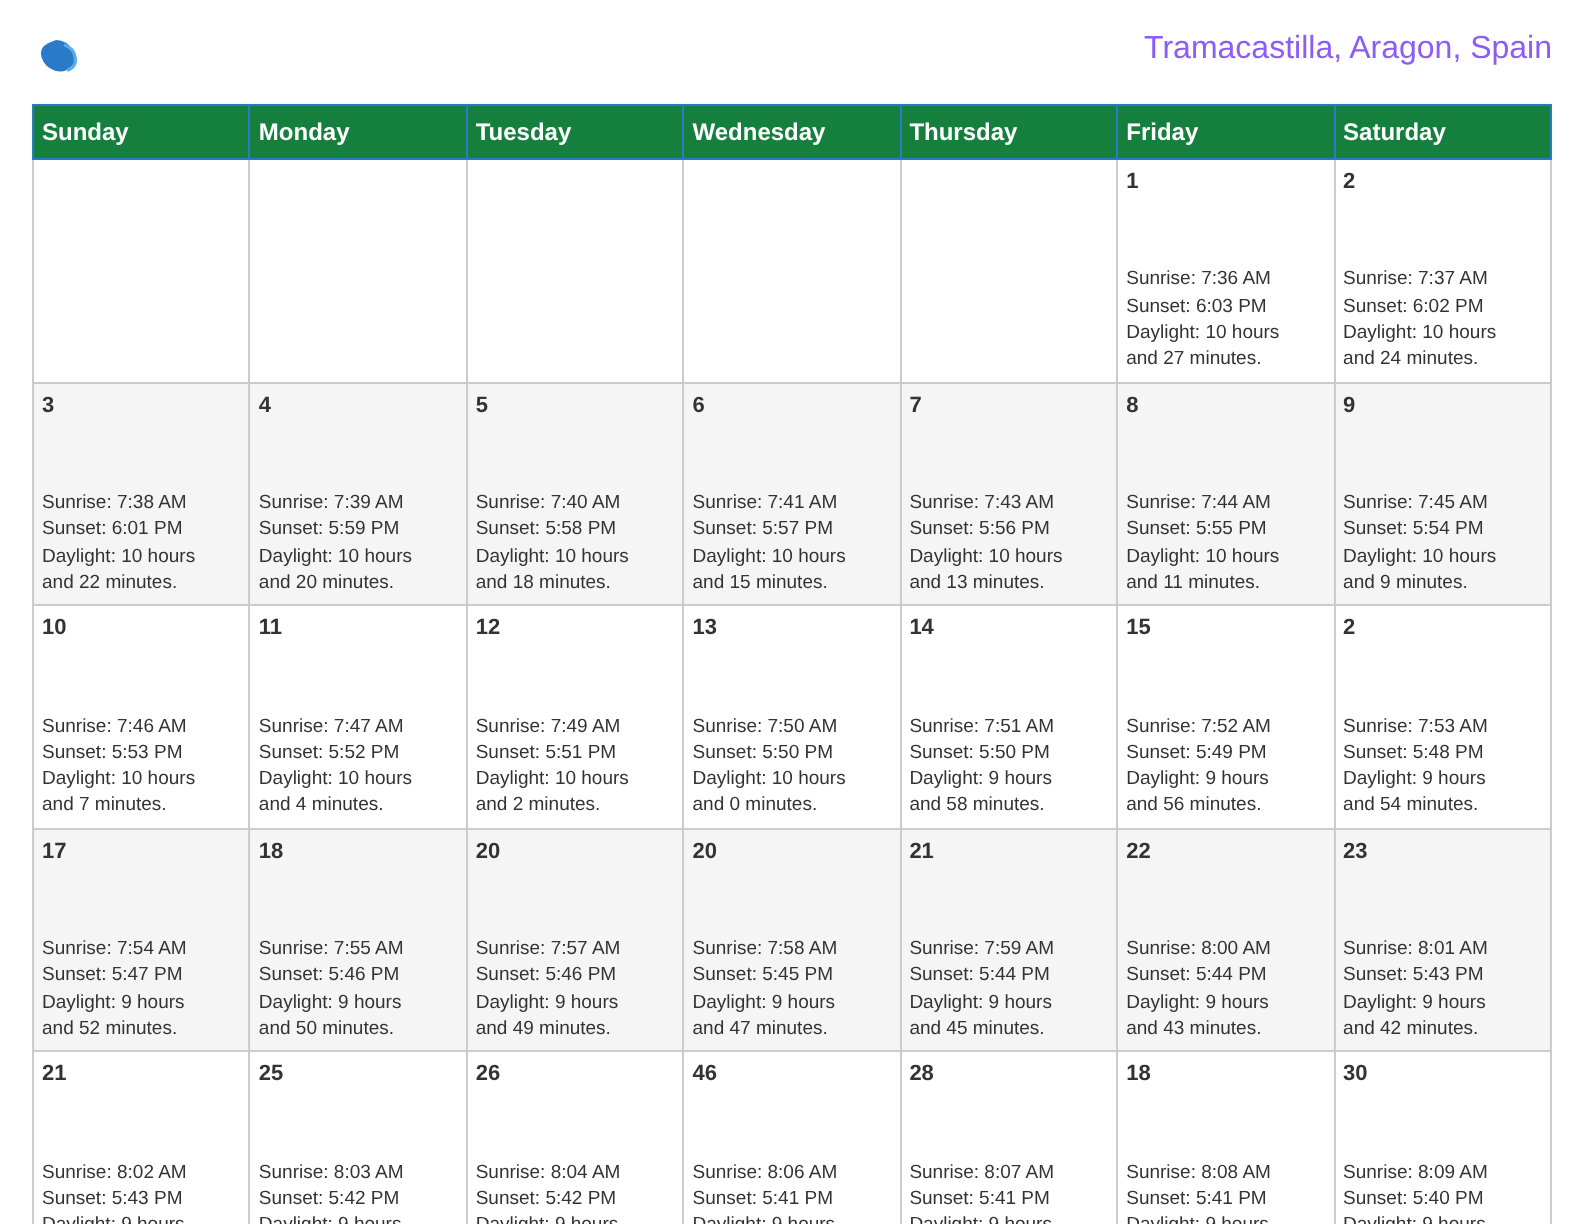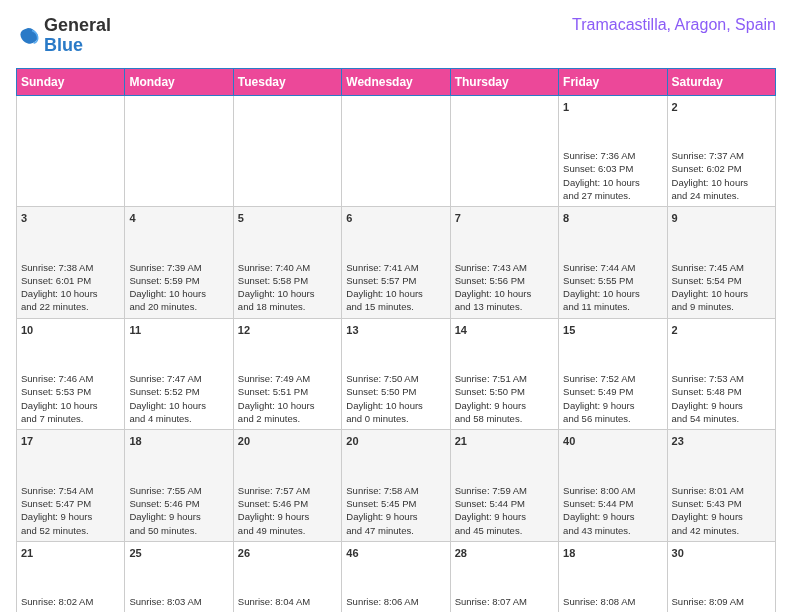--- a/index.html
+++ b/index.html
@@ -42,21 +42,21 @@
     .location-title {
       font-size: 16px;
       color: #8b5cf6;
     }
     .calendar-table {
       width: 100%;
       border-collapse: collapse;
       font-size: 10px;
     }
     .calendar-table thead tr th {
-      background-color: #ec4899;
+      background-color: #15803d;
       color: #fff;
       padding: 6px 4px;
       text-align: left;
       font-size: 12px;
       border: 1px solid #2a7ac7;
     }
     .calendar-table tbody tr td {
       border: 1px solid #ccc;
       vertical-align: top;
       padding: 4px;
@@ -87,24 +87,20 @@
   </style>
 </head>
 <body>
 
 <div class="header-area">
   <div class="logo">
     <svg class="logo-icon" viewBox="0 0 30 30">
       <path d="M15 5 Q22 5 26 12 Q30 18 24 22 Q20 26 14 24 Q8 22 6 16 Q4 10 10 7 Z" fill="#2a7ac7"></path>
       <path d="M20 8 Q26 10 27 16 Q28 22 22 24" fill="none" stroke="#5aabf0" stroke-width="2"></path>
     </svg>
-    <div class="logo-text">
-      <span style="font-size:18px;font-weight:bold;color:#333;line-height:1.1;">General</span>
-      <span style="font-size:18px;font-weight:bold;color:#2a7ac7;line-height:1.1;">Blue</span>
-    </div>
   </div>
   <div class="title-area">
     <div class="location-title">Tramacastilla, Aragon, Spain</div>
   </div>
 </div>
 
 <table class="calendar-table">
   <thead>
     <tr>
     <th>Sunday</th>
@@ -207,21 +203,21 @@
         </td>
         <td>
           <div class="day-number">20</div>
           <div class="day-info">Sunrise: 7:58 AM<br>Sunset: 5:45 PM<br>Daylight: 9 hours<br>and 47 minutes.</div>
         </td>
         <td>
           <div class="day-number">21</div>
           <div class="day-info">Sunrise: 7:59 AM<br>Sunset: 5:44 PM<br>Daylight: 9 hours<br>and 45 minutes.</div>
         </td>
         <td>
-          <div class="day-number">40</div>
+          <div class="day-number">22</div>
           <div class="day-info">Sunrise: 8:00 AM<br>Sunset: 5:44 PM<br>Daylight: 9 hours<br>and 43 minutes.</div>
         </td>
         <td>
           <div class="day-number">23</div>
           <div class="day-info">Sunrise: 8:01 AM<br>Sunset: 5:43 PM<br>Daylight: 9 hours<br>and 42 minutes.</div>
         </td>
       </tr>
       <tr>
         <td>
           <div class="day-number">21</div>

